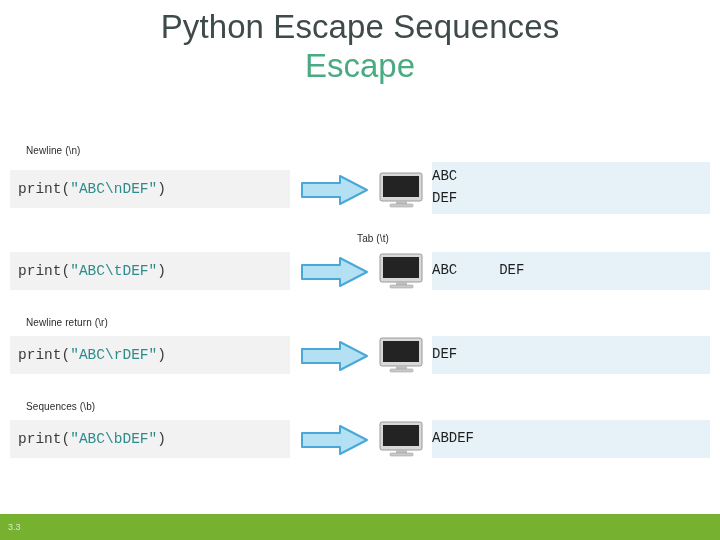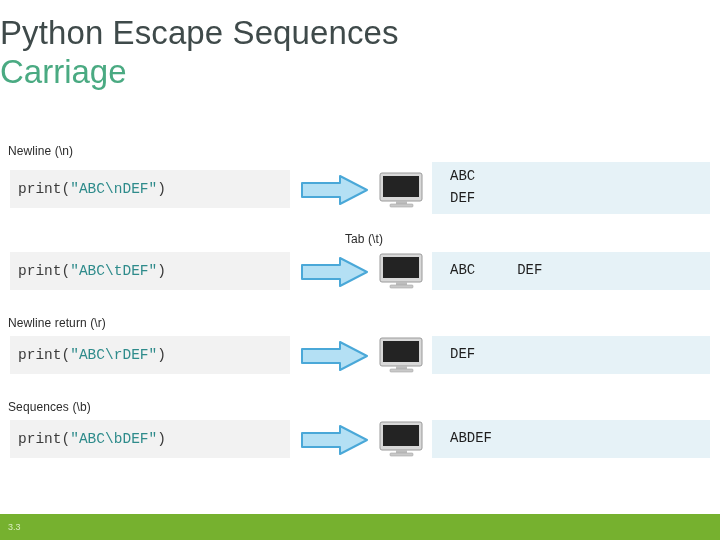--- a/index.html
+++ b/index.html
@@ -10,21 +10,22 @@
     width: 720px;
     height: 540px;
     background: #ffffff;
     font-family: "Liberation Sans", sans-serif;
     overflow: hidden;
     position: relative;
   }
 
   
   .title-block {
-    padding-top: 14px;
+    text-align: center;
+    padding-top: 8px;
     line-height: 1.18;
   }
   .title-line1 {
     font-size: 33px;
     color: #3f4a4a;
     font-weight: 400;
     letter-spacing: 0.1px;
     display: block;
   }
   .title-line2 {
@@ -39,23 +40,23 @@
     position: absolute;
     top: 140px;
     left: 0;
     width: 720px;
   }
   .group {
     position: relative;
     margin-bottom: 8px;
   }
   .group-label {
-    font-size: 12px;
+    font-size: 10px;
     color: #2b2b2b;
-    padding-left: 8px;
+    padding-left: 26px;
     height: 22px;
     line-height: 22px;
     letter-spacing: 0.1px;
   }
   .row {
     position: relative;
     height: 40px;
   }
 
   
@@ -108,21 +109,20 @@
     background: #e6f2f7;
     display: flex;
     align-items: center;
   }
   .out-band.tall { height: 52px; }
   .out-text {
     font-family: "Liberation Mono", monospace;
     font-size: 14px;
     color: #1e1e1e;
     white-space: pre;
-    padding-left: 18px;
     line-height: 1.55;
   }
 
   
   .g1 .row { height: 54px; }
   .g1 .code-band { top: 8px; }
   .g1 .arrow-wrap { top: 12px; }
   .g1 .monitor-wrap { top: 10px; }
   .g1 .out-band { top: 0px; }
 
@@ -184,21 +184,21 @@
   }
   .footer-icon i:nth-child(1) { top: 4px; }
   .footer-icon i:nth-child(2) { top: 7px; }
   .footer-icon i:nth-child(3) { top: 10px; }
 </style>
 </head>
 <body>
 
 <div class="title-block">
   <span class="title-line1">Python Escape Sequences</span>
-  <span class="title-line2">Carriage</span>
+  <span class="title-line2">Escape</span>
 </div>
 
 <div class="content">
 
   <div class="group g1">
     <div class="group-label">Newline (\n)</div>
     <div class="row">
       <div class="code-band">
         <span class="code-text"><span>print(</span><span class="lit">"ABC\nDEF"</span><span>)</span></span>
       </div>

